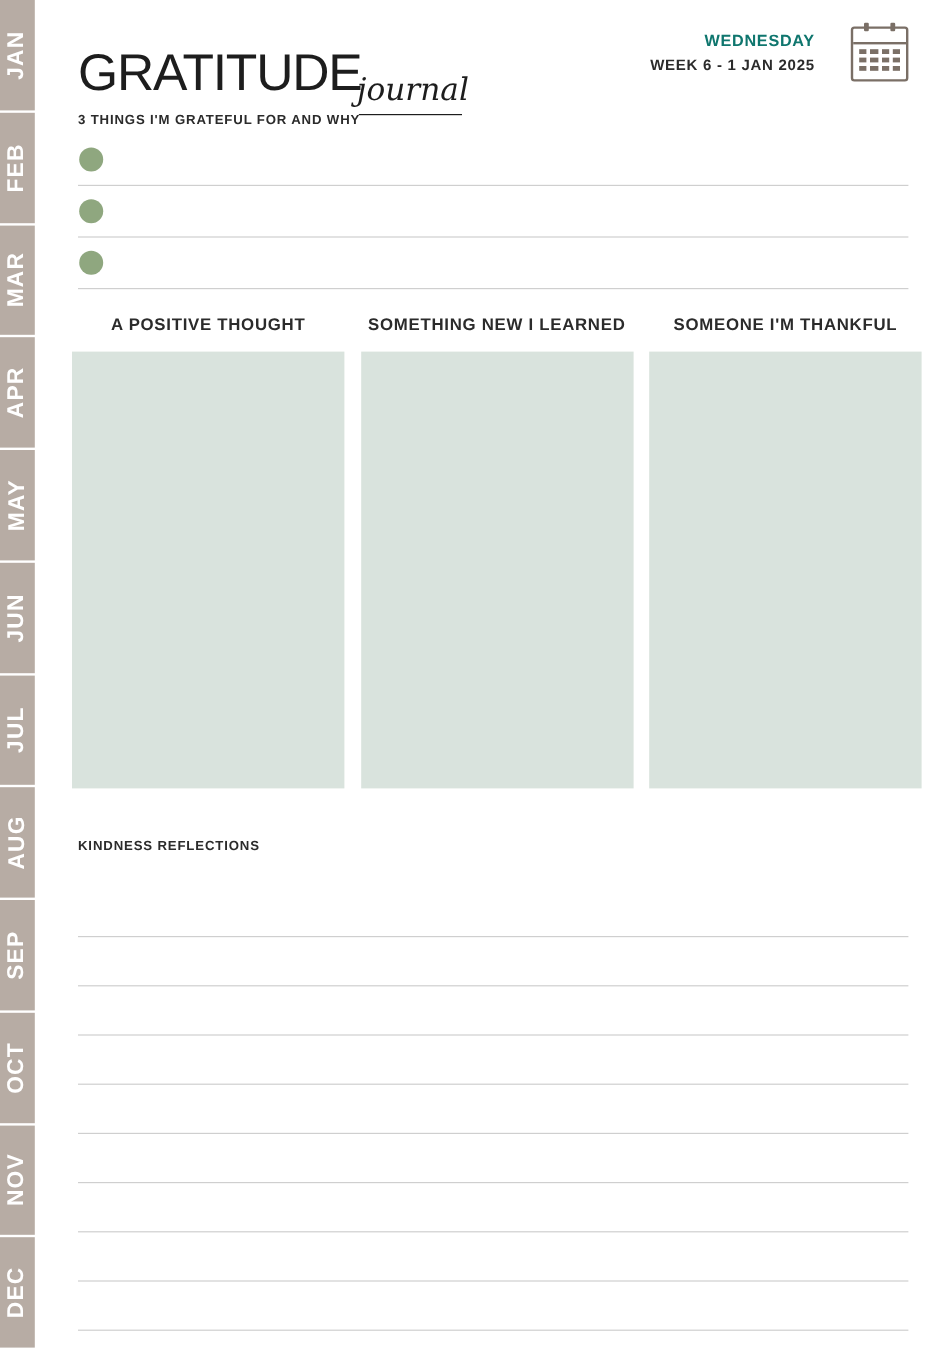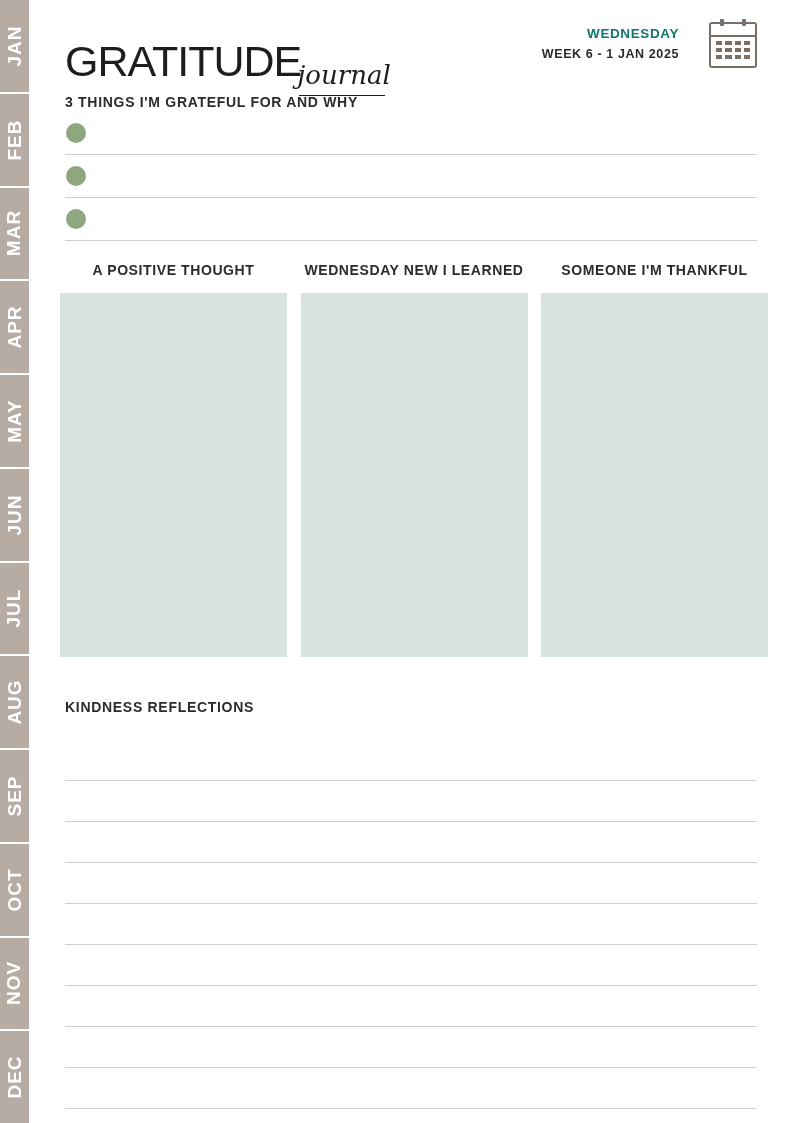--- a/index.html
+++ b/index.html
@@ -150,21 +150,21 @@
   }
   .cal-grid i {
     display: block;
     height: 4px;
     background: #7a6f66;
   }
 
   
   .sec-heading {
     position: absolute;
-    font-size: 14px;
+    font-size: 11px;
     font-weight: bold;
     letter-spacing: 0.7px;
     color: #2b2b2b;
   }
 
   
   .grat-list {
     position: absolute;
     left: 36px;
     top: 118px;
@@ -330,21 +330,21 @@
       <span></span>
     </div>
   </div>
 
   <div class="cols">
     <div class="col">
       <div class="col-title">A POSITIVE THOUGHT</div>
       <div class="col-box"></div>
     </div>
     <div class="col">
-      <div class="col-title">WEDNESDAY NEW I LEARNED</div>
+      <div class="col-title">SOMETHING NEW I LEARNED</div>
       <div class="col-box"></div>
     </div>
     <div class="col">
       <div class="col-title">SOMEONE I'M THANKFUL</div>
       <div class="col-box"></div>
     </div>
   </div>
 
   <div class="sec-heading reflect-title">KINDNESS REFLECTIONS</div>
 

